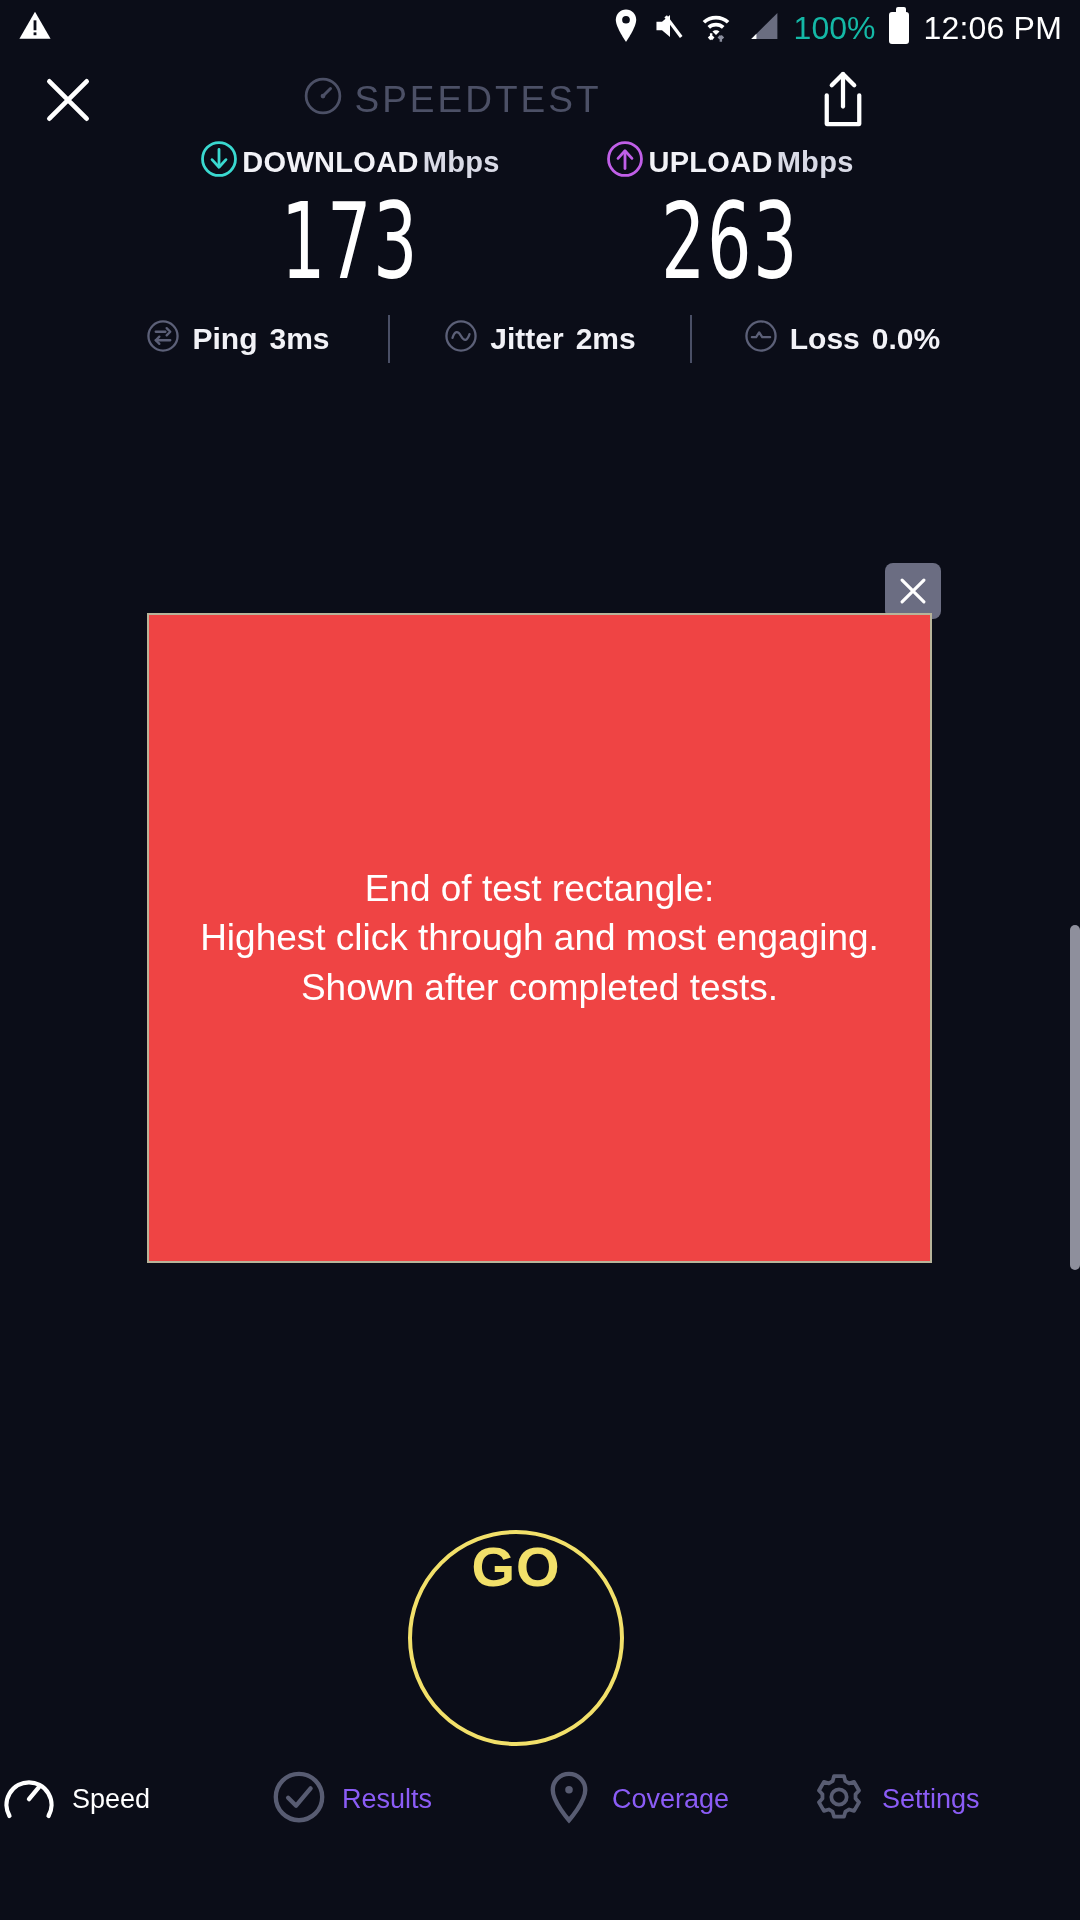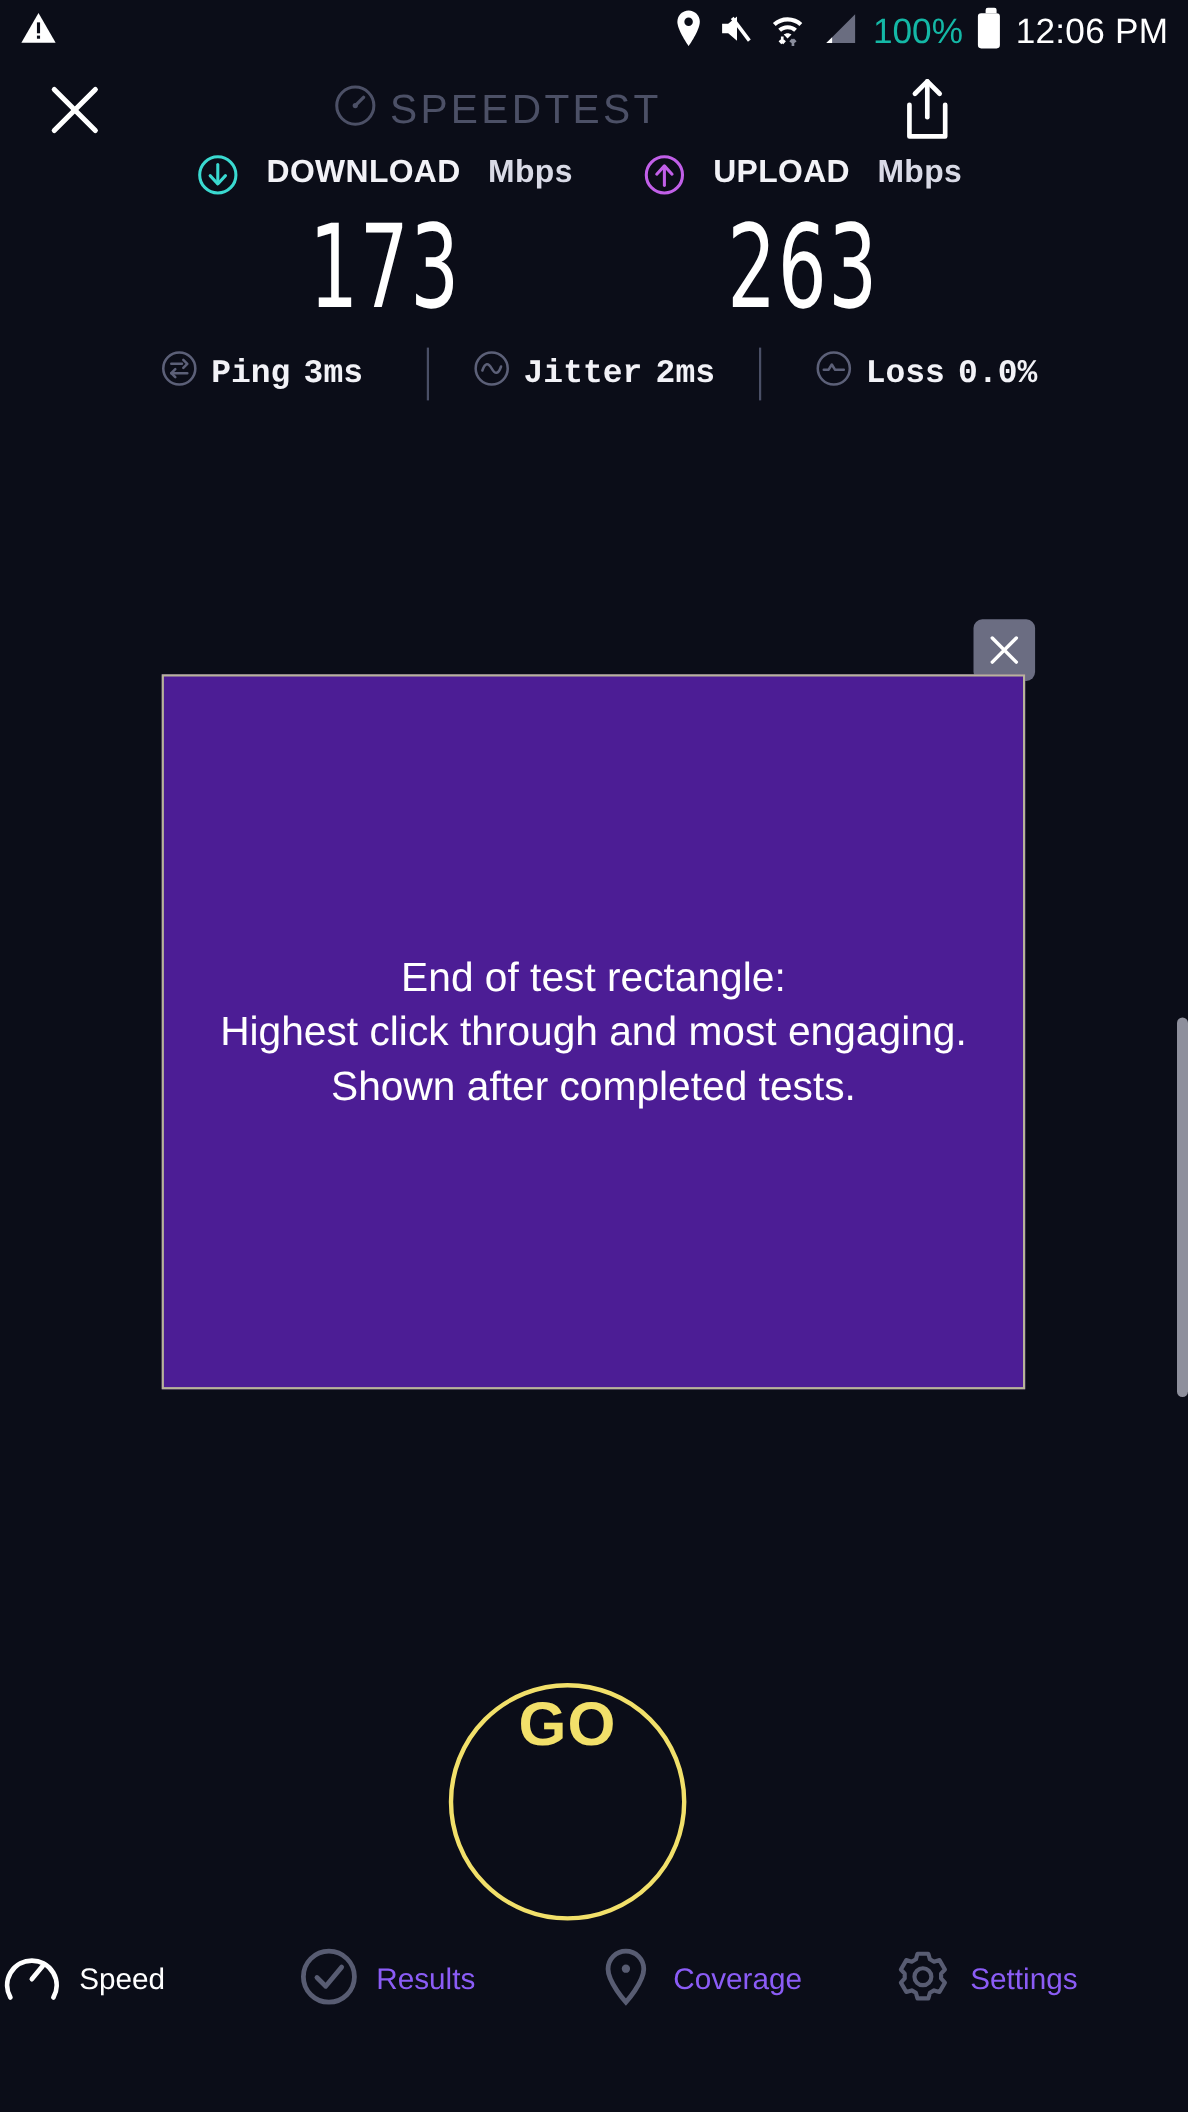--- a/index.html
+++ b/index.html
@@ -42,51 +42,51 @@
     display:flex; align-items:center; justify-content:center; gap:12px;
   }
   .close-x { position:relative; z-index:3; width:56px; height:56px; }
   .share-btn { position:absolute; right:36px; z-index:3; width:50px; height:60px; }
 
   
   .results { position:absolute; top:140px; left:0; width:1080px; }
   .dl-ul-row { display:flex; justify-content:center; }
   .metric { width:380px; text-align:center; }
   .metric-head {
-    display:flex; align-items:flex-start; justify-content:center; gap:25px;
+    display:flex; align-items:center; justify-content:center; gap:4px;
     font-size:29px; font-weight:700; color:#f2f2f7; letter-spacing:0.3px;
   }
   .metric-head .unit { font-weight:700; color:#d9dae6; }
   .metric-value {
     font-size:105px; font-weight:300; color:#ffffff;
     line-height:1.05; margin-top:2px;
     font-family:"DejaVu Sans Condensed","Liberation Sans", sans-serif;
     transform:scaleX(0.74); letter-spacing:2px;
   }
 
   .pjl-row {
     display:flex; justify-content:center;
-    margin-top:18px; color:#f2f2f7;font-family:Liberation Mono, monospace;
+    margin-top:18px; color:#f2f2f7;
   }
   .pjl-item {
     display:flex; align-items:center; justify-content:center; gap:12px;
     font-size:30px; font-weight:700; width:300px;
   }
   .pjl-item .val { font-weight:700; }
   .pjl-div { width:2px; height:48px; background:#4a4f66; }
 
   
   .ad-close {
     position:absolute; left:885px; top:563px; width:56px; height:56px;
     background:#6b6d82; border-radius:8px;
     display:flex; align-items:center; justify-content:center;
   }
   .ad-box {
     position:absolute; left:147px; top:613px; width:785px; height:650px;
-    background:#4c1d95; border:2px solid #b8b49a;
+    background:#ef4444; border:2px solid #b8b49a;
     display:flex; align-items:center; justify-content:center;
   }
   .ad-text {
     color:#ffffff; font-size:37px; line-height:1.33; text-align:center;
     font-family:"Liberation Sans", sans-serif;
   }
   .scroll-nub {
     position:absolute; left:1070px; top:925px; width:10px; height:345px;
     background:#8e8f9c; border-radius:5px;
   }

